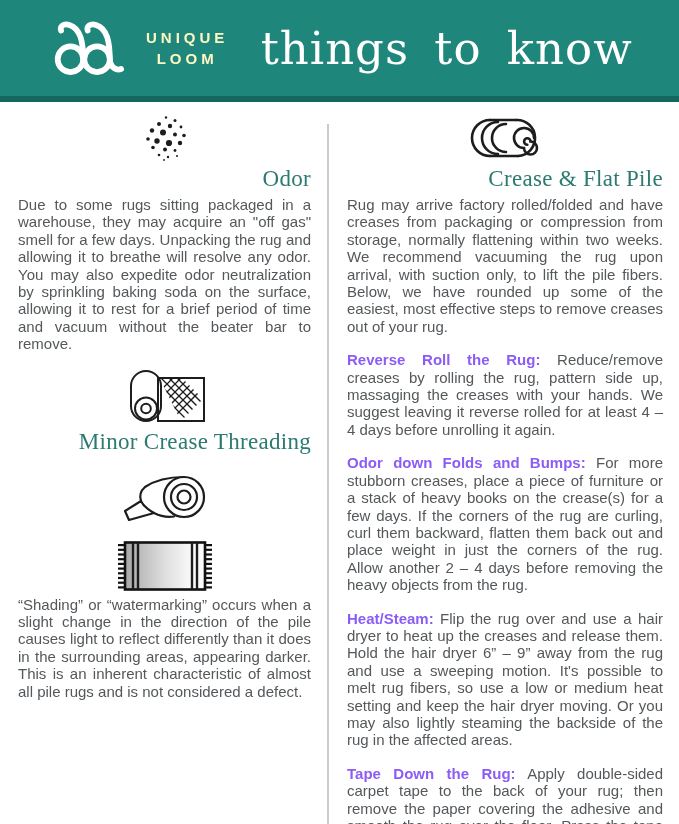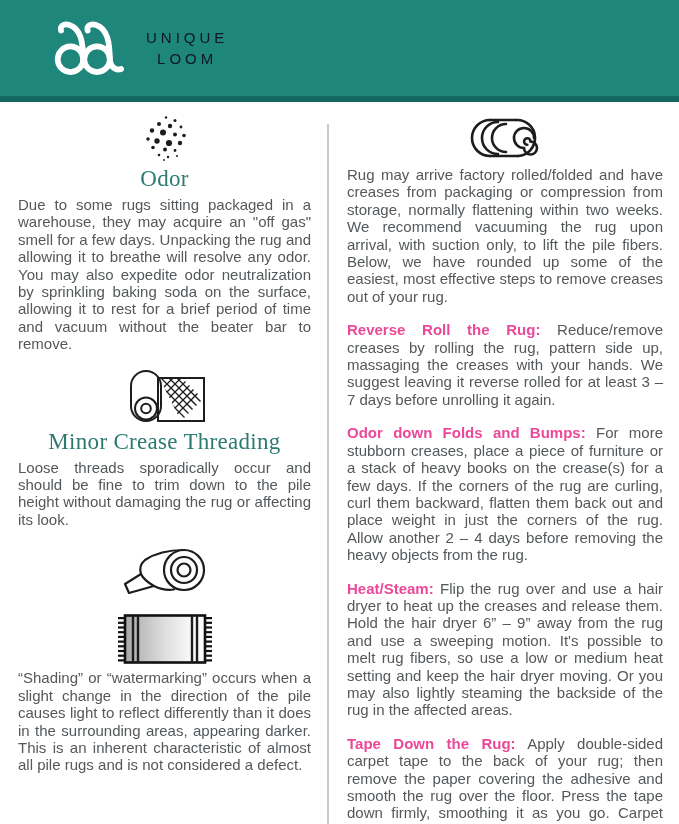--- a/index.html
+++ b/index.html
@@ -8,51 +8,51 @@
     overflow:hidden; font-family:"Liberation Sans", sans-serif;
   }
   
   .header {
     height:96px; background:#1f867b; border-bottom:6px solid #14685f;
     display:flex; align-items:center;
   }
   .logo-wrap { display:flex; align-items:center; margin-left:50px; }
   .logo-mark { width:88px; height:58px; display:block; }
   .brand {
-    color:#0f172a; margin-left:8px; text-align:center;
-    font-size:15px; letter-spacing:4px; line-height:1.4; font-weight:400;
+    color:#fef9c3; margin-left:8px; text-align:center;
+    font-size:15px; letter-spacing:4px; line-height:1.4; font-weight:700;
   }
   .header-title {
     flex:1; text-align:center; color:#ffffff;
     font-family:"DejaVu Serif", serif; font-size:45px;
     letter-spacing:1px; word-spacing:10px; padding-right:14px;
     white-space:nowrap;
   }
   
   .content { display:flex; padding-top:13px; }
   .divider {
     position:absolute; left:327px; top:124px; bottom:0; width:2px;
     background:#cbcbcb;
   }
   .col-left  { width:293px; margin-left:18px; }
   .col-right { width:316px; margin-left:36px; }
   .section { margin-bottom:15px; }
   .sec-icon { display:flex; justify-content:center; margin-bottom:5px; }
   .sec-title {
     font-family:"Liberation Serif", serif; font-size:23px; color:#2c7a72;
-    text-align:center; margin-bottom:4px; letter-spacing:0.3px;
+    text-align:right; margin-bottom:4px; letter-spacing:0.3px;
   }
   .sec-body {
     font-size:15px; line-height:17.4px; color:#54585b; text-align:justify;
   }
   .tip {
     margin-top:16px; font-size:15px; line-height:17.4px; color:#54585b;
     text-align:justify;
   }
-  .tip-label { font-weight:bold; color:#ec4899; }
+  .tip-label { font-weight:bold; color:#8b5cf6; }
   svg.ic { display:block; }
   .ic path, .ic rect.o, .ic circle.o, .ic line { stroke:#1d1d1d; fill:none; }
 </style>
 </head>
 <body>
 
 <div class="header">
   <div class="logo-wrap">
     <svg class="logo-mark" viewBox="0 0 86 56">
       <g fill="none" stroke="#ffffff" stroke-width="5.6" stroke-linecap="round">
@@ -61,20 +61,21 @@
         <circle cx="46" cy="39" r="12.5"></circle>
         <path d="M58.5,41 C58.5,22 56,9 45,5.5 C39,3.6 35.5,7 36.8,11"></path>
         <path d="M58.5,41 C60,47 64.5,50.5 69.5,48.5"></path>
       </g>
     </svg>
     <div class="brand">
       <div>UNIQUE</div>
       <div>LOOM</div>
     </div>
   </div>
+  <div class="header-title">things to know</div>
 </div>
 
 <div class="divider"></div>
 
 <div class="content">
 
   <div class="col-left">
 
     <div class="section">
       <div class="sec-icon">
@@ -129,21 +130,20 @@
               <line x1="58" y1="2" x2="30" y2="30"></line>
             <line x1="82" y1="10" x2="38" y2="54"></line>
               <line x1="82" y1="18" x2="46" y2="54"></line>
           </g>
           <rect class="o" x="8" y="3" width="30" height="50" rx="15" stroke-width="2" fill="#ffffff"></rect>
           <circle class="o" cx="23" cy="40.5" r="11" stroke-width="2" fill="#ffffff"></circle>
           <circle class="o" cx="23" cy="40.5" r="4.8" stroke-width="2"></circle>
         </svg>
       </div>
       <div class="sec-title">Minor Crease Threading</div>
-      <div class="sec-body">Loose threads sporadically occur and should be fine to trim down to the pile height without damaging the rug or affecting its look.</div>
     </div>
 
     <div class="section">
       <div class="sec-icon">
         <svg class="ic" width="94" height="56" viewBox="0 0 94 56">
           <g stroke="#1d1d1d" stroke-width="2.2" fill="none" stroke-linejoin="round" stroke-linecap="round">
             <path d="M23,31 L7,41 L11,50 L36,43 C29,39 25,35.5 23,31 Z" fill="#ffffff"></path>
             <path d="M66,7 C50,7 36,11 27,17 C22.5,21 21.5,26.5 23,31" fill="#ffffff"></path>
             <path d="M36,43 C42,46 50,47.5 56,46.5"></path>
             <circle cx="66" cy="27" r="20" fill="#ffffff"></circle>
@@ -209,26 +209,27 @@
             <path d="M30,5 L56,5"></path>
             <path d="M30,41 L58,41"></path>
             <path d="M30,5 A18,18 0 0 0 30,41"></path>
             <path d="M38,7 A16,16 0 0 0 38,39"></path>
             <path d="M46,9 A14,14 0 0 0 46,37"></path>
             <path d="M56,5 A18,18 0 1 1 58,41"></path>
             <path d="M74,23 a10,10 0 1 0 -10,10 a6.5,6.5 0 1 0 6.5,-6.5 a3.2,3.2 0 1 0 -3.2,3.2"></path>
           </g>
         </svg>
       </div>
+      <div class="sec-title">Crease &amp; Flat Pile</div>
       <div class="sec-body">Rug may arrive factory rolled/folded and have creases from packaging or compression from storage, normally flattening within two weeks. We recommend vacuuming the rug upon arrival, with suction only, to lift the pile fibers. Below, we have rounded up some of the easiest, most effective steps to remove creases out of your rug.</div>
     </div>
 
     <div class="tip">
       <span class="tip-label">Reverse Roll the Rug:</span>
-      <span>Reduce/remove creases by rolling the rug, pattern side up, massaging the creases with your hands. We suggest leaving it reverse rolled for at least 3 – 7 days before unrolling it again.</span>
+      <span>Reduce/remove creases by rolling the rug, pattern side up, massaging the creases with your hands. We suggest leaving it reverse rolled for at least 4 – 4 days before unrolling it again.</span>
     </div>
 
     <div class="tip">
       <span class="tip-label">Odor down Folds and Bumps:</span>
       <span>For more stubborn creases, place a piece of furniture or a stack of heavy books on the crease(s) for a few days. If the corners of the rug are curling, curl them backward, flatten them back out and place weight in just the corners of the rug. Allow another 2 – 4 days before removing the heavy objects from the rug.</span>
     </div>
 
     <div class="tip">
       <span class="tip-label">Heat/Steam:</span>
       <span>Flip the rug over and use a hair dryer to heat up the creases and release them. Hold the hair dryer 6” – 9” away from the rug and use a sweeping motion. It's possible to melt rug fibers, so use a low or medium heat setting and keep the hair dryer moving. Or you may also lightly steaming the backside of the rug in the affected areas.</span>

